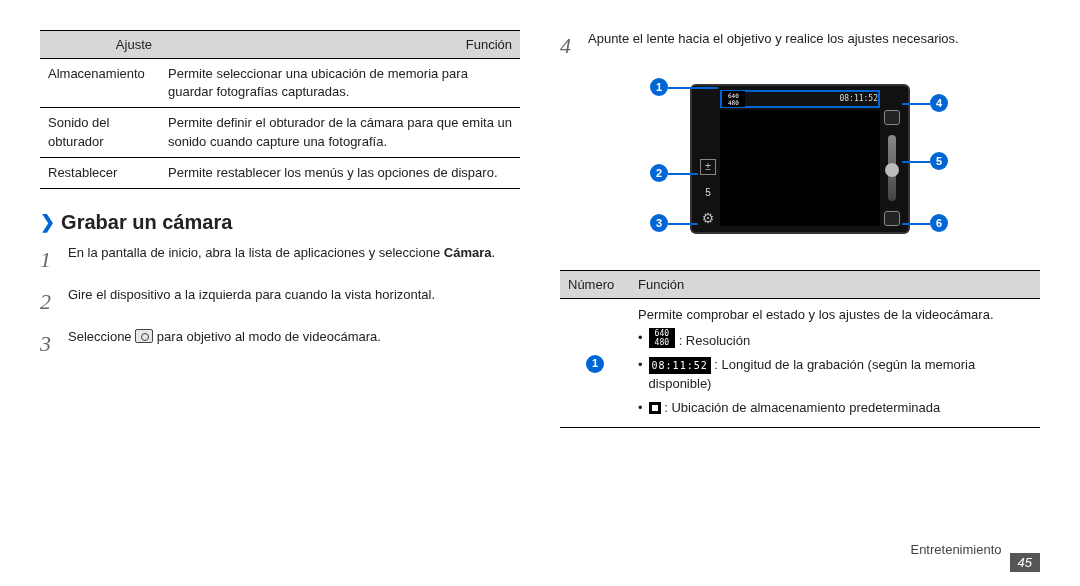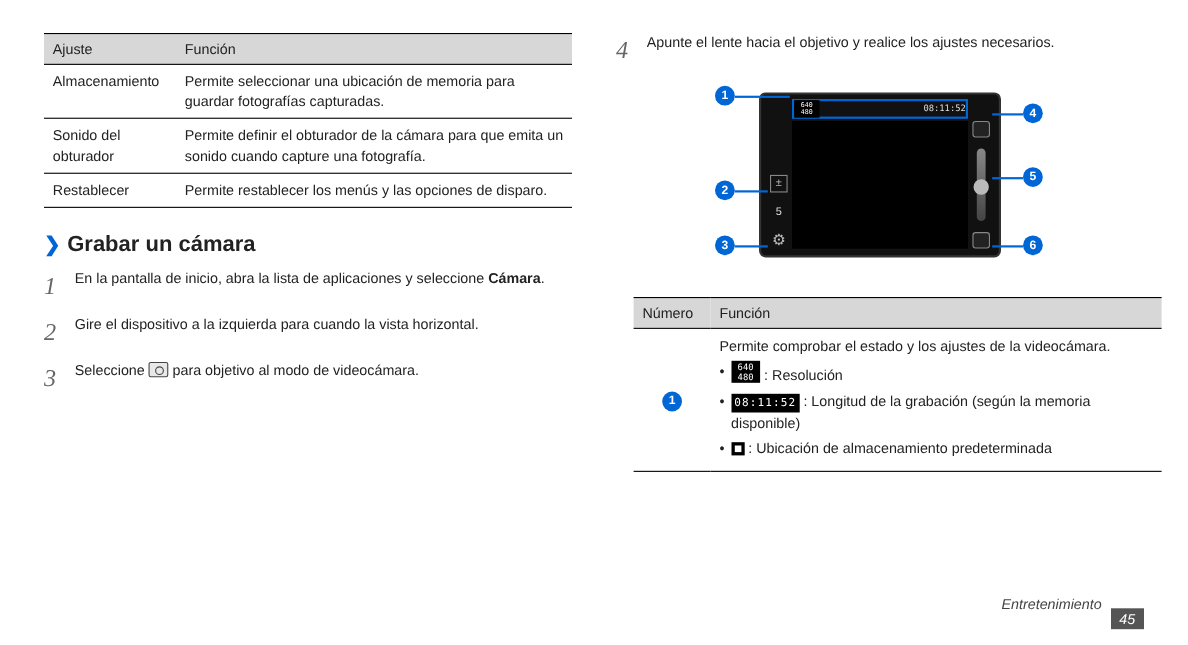--- a/index.html
+++ b/index.html
@@ -21,21 +21,21 @@
     flex: 1;
     min-width: 0;
   }
   table.settings {
     width: 100%;
     border-collapse: collapse;
     font-size: 13px;
   }
   table.settings th {
     background: #d7d7d7;
-    text-align: left;
+    text-align: right;
     font-weight: normal;
     padding: 6px 8px;
     border-top: 1px solid #000;
     border-bottom: 1px solid #000;
   }
   table.settings th:first-child {
     width: 120px;
   }
   table.settings td {
     padding: 6px 8px;
@@ -184,21 +184,20 @@
     width:14px; height:14px; background:#bbb; border-radius:50%;
   }
   .phone .modebtn {
     width:16px;height:16px;border:1px solid #888;border-radius:3px;background:#222;
   }
   
   table.callouts {
     width: 100%;
     border-collapse: collapse;
     font-size: 13px;
-    margin-left: 16px;
   }
   table.callouts th {
     background: #d7d7d7;
     text-align: left;
     font-weight: normal;
     padding: 6px 8px;
     border-top: 1px solid #000;
     border-bottom: 1px solid #000;
   }
   table.callouts th:first-child { width: 70px; }
@@ -234,21 +233,21 @@
   }
   .footer {
     position:absolute;
     bottom: 14px;
     right: 40px;
     display:flex;
     align-items:center;
     gap: 8px;
     font-size: 13px;
   }
-  .footer .label { font-style: italic; color:#444; }
+  .footer .label { color:#444; }
   .footer .pagebox {
     background:#555; color:#fff; padding:2px 8px; font-style:italic;margin-top:27px;
   }
 </style>
 </head>
 <body>
 
 <div class="page">
 
   <div class="col">

